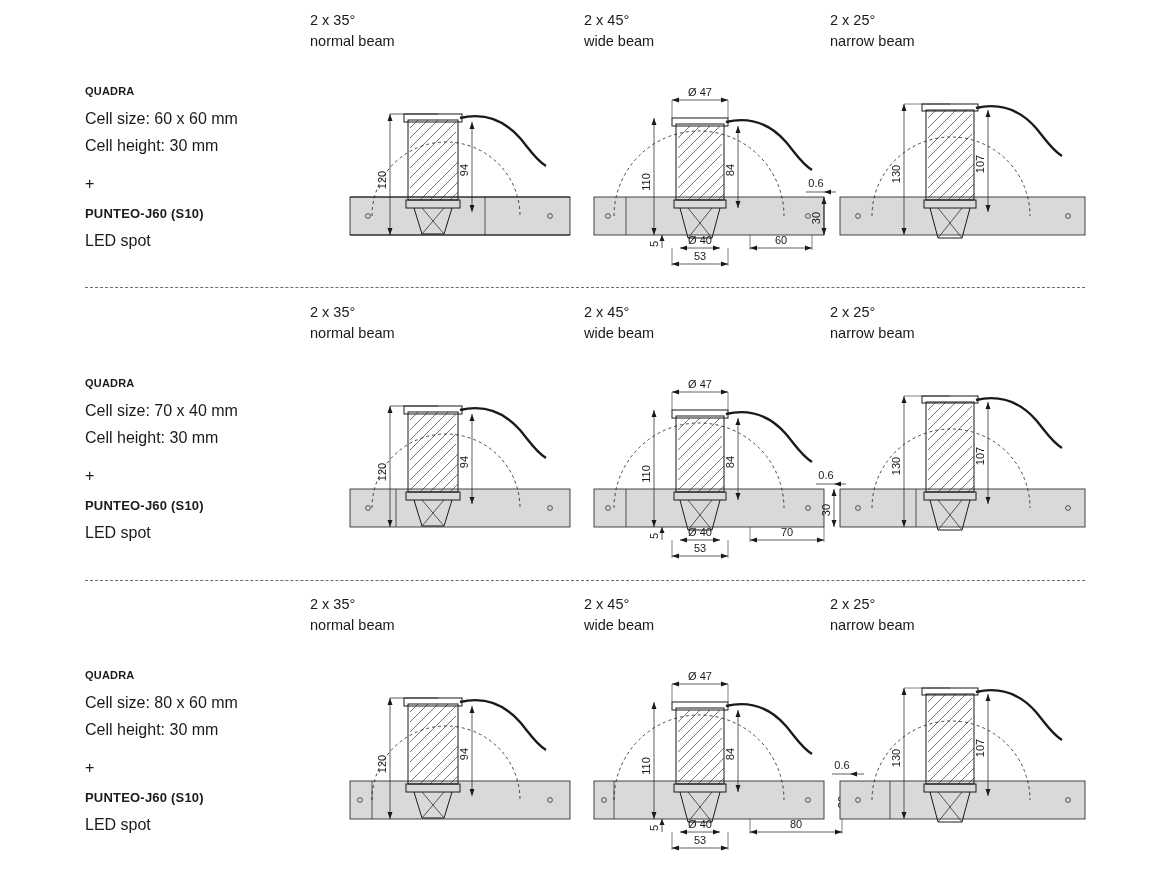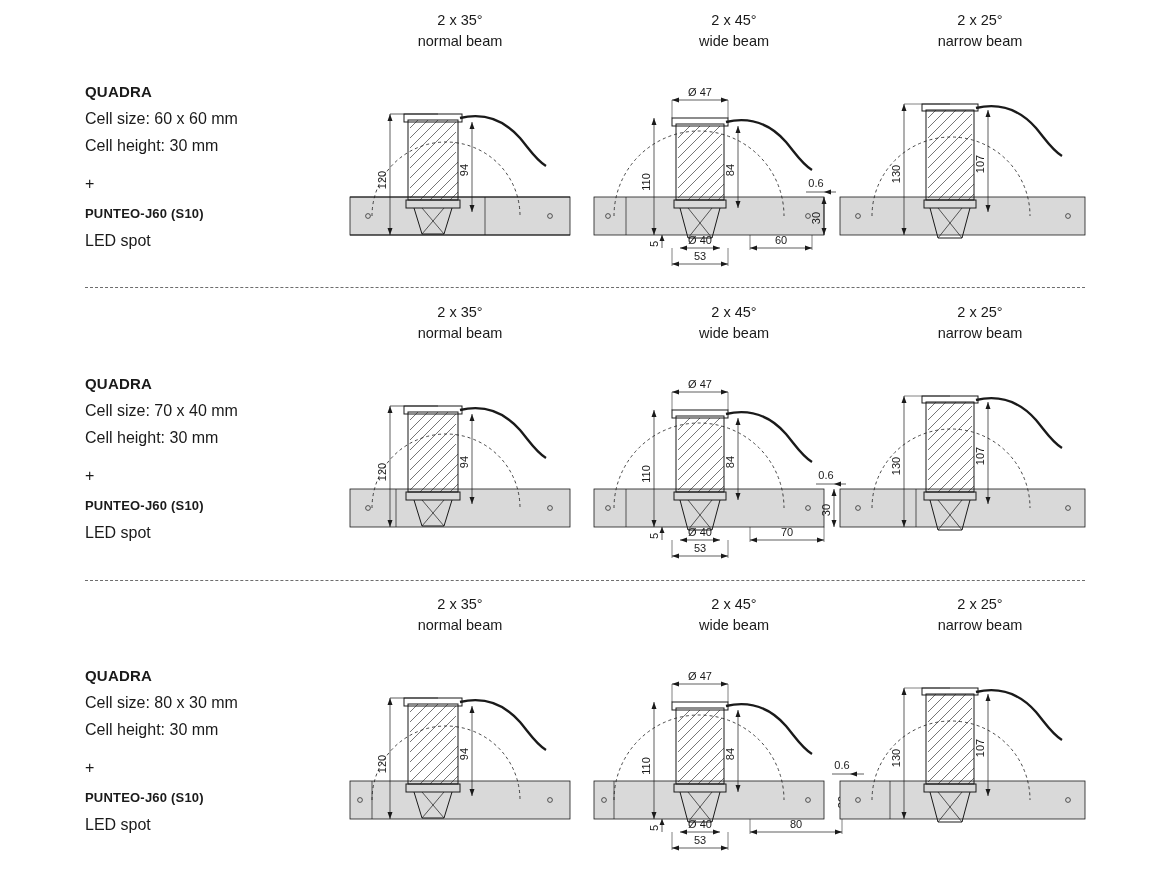--- a/index.html
+++ b/index.html
@@ -19,34 +19,34 @@
   .row2{top:292px;}
   .row3{top:584px;}
 
   .divider{
     position:absolute;left:85px;width:1000px;height:0;
     border-top:1.5px dashed #6d6d6d;
   }
 
   
   .label-block{position:absolute;left:85px;width:250px;font-size:14.5px;line-height:19px;}
-  .label-block .ttl{font-weight:bold;font-size:15px;letter-spacing:.2px;}
+  .label-block .ttl{font-weight:bold;font-size:11px;letter-spacing:.2px;}
   .label-block .lt{font-size:16px;margin-top:8px;}
   .label-block .sp{height:11px;}
   .label-block .prod{font-weight:bold;font-size:13px;letter-spacing:.2px;}
 
   
   .col{position:absolute;top:0;width:300px;height:292px;}
   .c1{left:310px;}
   .c2{left:584px;text-decoration:underline;}
   .c3{left:830px;}
 
   .beam-head{
     position:absolute;top:10px;left:0;width:300px;
-    text-align:center;font-size:14.5px;line-height:21px;color:#1a1a1a;
+    text-align:left;font-size:14.5px;line-height:21px;color:#1a1a1a;
   }
   .beam-head .deg{display:block;}
   .beam-head .nm{display:block;}
 
   .draw{position:absolute;top:52px;left:0;width:300px;height:240px;text-align:right;}
   .draw svg{display:block;}
 
   
 </style>
 </head>
@@ -447,21 +447,21 @@
       </div>
     </div>
   </div>
 
   <div class="divider" style="top:580px;"></div>
 
   <div class="row row3">
 
     <div class="label-block" style="top:82px;">
       <div class="ttl">QUADRA</div>
-      <div class="lt">Cell size: 80 x 30 mm</div>
+      <div class="lt">Cell size: 80 x 60 mm</div>
       <div class="lt">Cell height: 30 mm</div>
       <div class="sp"></div>
       <div class="lt">+</div>
       <div class="sp"></div>
       <div class="prod">PUNTEO-J60 (S10)</div>
       <div class="lt">LED spot</div>
     </div>
 
     <div class="col c1">
       <div class="beam-head">

